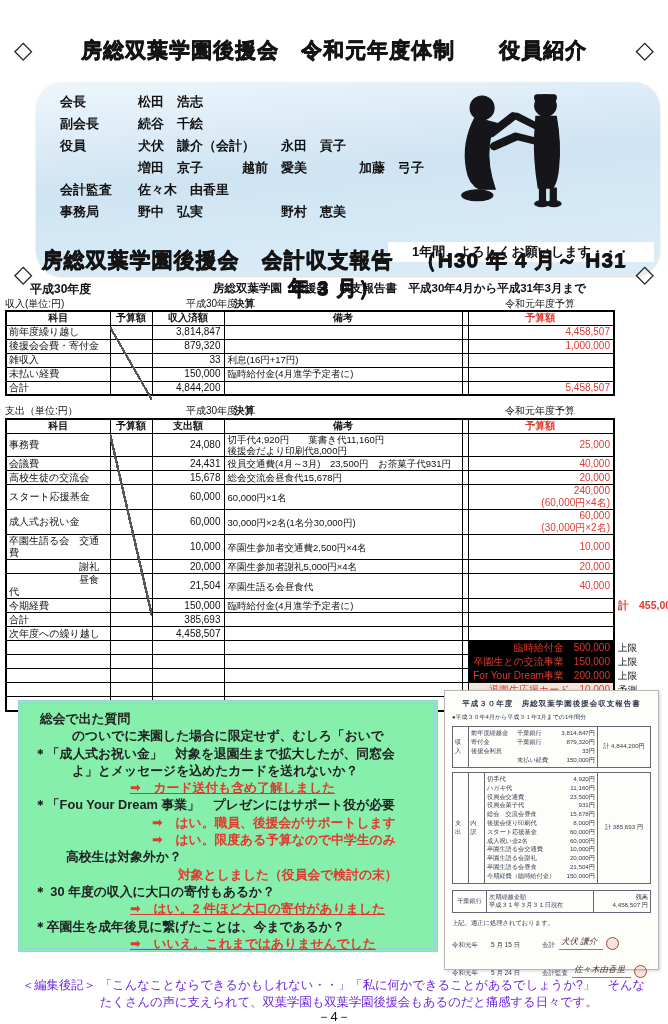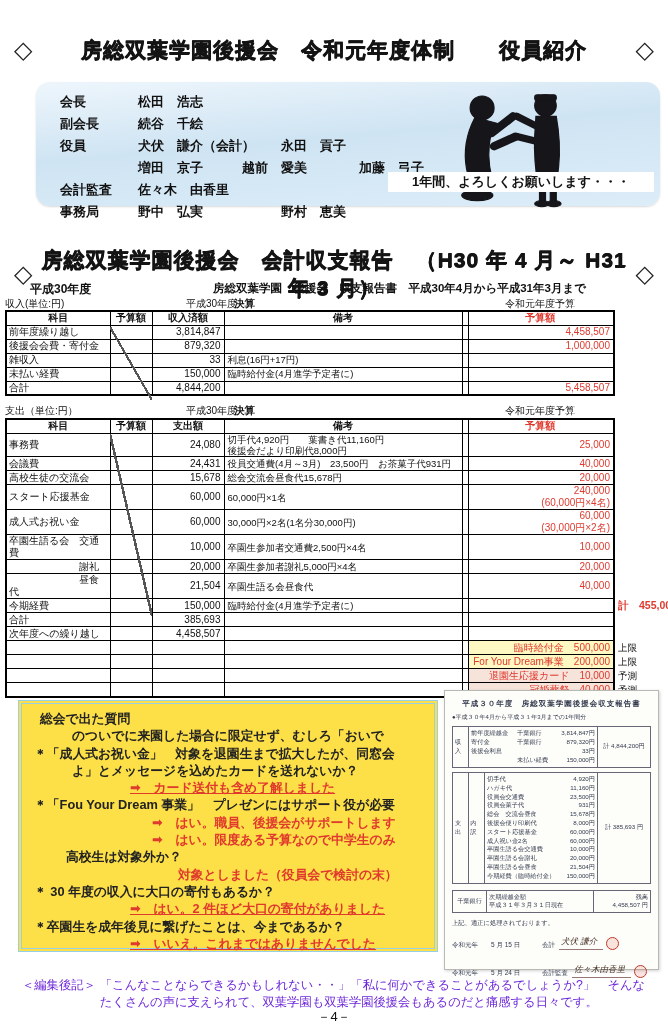--- a/index.html
+++ b/index.html
@@ -7,21 +7,21 @@
   .page { position:relative; width:668px; height:1024px; background:#ffffff; margin:0 auto; overflow:hidden; color:#111; }
 
   
   .headline { position:absolute; left:0; width:100%; display:flex; align-items:center; padding:0 14px; }
   .headline .dia { font-size:24px; font-weight:bold; color:#222; }
   .headline .htxt { flex:1; text-align:center; font-size:21px; font-weight:900; letter-spacing:1px; color:#141414; text-shadow:0.6px 0 #141414, 0 0.6px #141414; }
   .t1 { top:36px; }
   .t2 { top:246px; }
 
   
-  .obox { position:absolute; left:36px; top:82px; width:624px; height:124px; border-radius:14px;
+  .obox { position:absolute; left:36px; top:82px; width:624px; height:194px; border-radius:26px;
           background:linear-gradient(175deg,#eef6fc 0%, #cfe4f3 45%, #dcedf8 100%);
           box-shadow:0 1px 2px rgba(0,0,0,.15); }
   .orows { position:absolute; left:24px; top:9px; font-size:13px; }
   .orow { display:flex; line-height:22px; }
   .orow .olabel { width:78px; font-weight:bold; white-space:pre; }
   .orow .onames { font-weight:bold; white-space:pre; }
   .okids { position:absolute; left:398px; top:8px; }
   .ocaption { position:absolute; right:6px; bottom:14px; background:#ffffff; padding:1px 24px; font-size:13px; font-weight:bold; }
 
   
@@ -40,27 +40,27 @@
   .ftab thead th { border-top:2px solid #000; font-weight:bold; text-align:center; }
   .ftab tr > *:first-child { border-left:2px solid #000; }
   .ftab tbody tr:last-child > td { border-bottom:2px solid #000; }
   .ftab .subj { text-align:left; white-space:pre-wrap; }
   .ftab .amt { text-align:right; padding-right:3px; }
   .ftab .note { text-align:left; padding-left:3px; font-size:9.5px; white-space:pre-line; line-height:1.2; }
   .ftab .spacer { width:6px; padding:0; border-left:1.5px solid #000; border-right:1.5px solid #000; }
   .ftab .budget { border-right:2px solid #000; color:#e0392e; text-align:right; padding-right:3px; white-space:pre-line; line-height:1.2; }
   .ftab th.budget { text-align:center; }
   .ftab .outside { border:none !important; font-size:9.5px; text-align:left; padding-left:3px; white-space:nowrap; color:#111; }
-  .hl-yellow { background:#fef9c3;margin-top:16px; }
+  .hl-yellow { background:#000000;margin-top:16px; }
   .hl-pink { background:#f6e3da; }
   .side-red { color:#e0392e !important; font-weight:bold; font-size:10.5px !important; }
   .slash { position:absolute; background:linear-gradient(to top right, transparent 48.5%, #555 48.5%, #555 51.5%, transparent 51.5%); pointer-events:none; }
 
   
-  .qbox { position:absolute; left:18px; top:700px; width:420px; height:252px; border:4px double #96cfe6; background:#fde047; padding:6px 4px; font-size:12.8px; line-height:17.3px; font-weight:bold; color:#222; }
+  .qbox { position:absolute; left:18px; top:700px; width:420px; height:252px; border:4px double #96cfe6; background:#86efac; padding:6px 4px; font-size:12.8px; line-height:17.3px; font-weight:bold; color:#222; }
   .qline { white-space:nowrap; }
   .qline.t  { padding-left:14px; }
   .qline.q  { padding-left:8px; }
   .qline.qc { padding-left:46px; }
   .qline.qi { padding-left:40px; }
   .qline.a1 { padding-left:104px; color:#e0392e;text-decoration:underline; }
   .qline.a2 { padding-left:126px; color:#e0392e; }
   .qline.ac { padding-left:152px; color:#e0392e; }
 
   
@@ -401,20 +401,29 @@
         <tr>
           <td class="subj"></td>
           <td></td>
           <td class="amt"></td>
           <td class="note"></td>
           <td class="spacer"></td>
           <td class="budget hl-yellow">臨時給付金　500,000</td>
           <td class="outside">上限</td>
         </tr>
 
+        <tr>
+          <td class="subj"></td>
+          <td></td>
+          <td class="amt"></td>
+          <td class="note"></td>
+          <td class="spacer"></td>
+          <td class="budget hl-yellow">卒園生との交流事業　150,000</td>
+          <td class="outside">上限</td>
+        </tr>
 
         <tr>
           <td class="subj"></td>
           <td></td>
           <td class="amt"></td>
           <td class="note"></td>
           <td class="spacer"></td>
           <td class="budget hl-yellow">For Your Dream事業　200,000</td>
           <td class="outside">上限</td>
         </tr>

